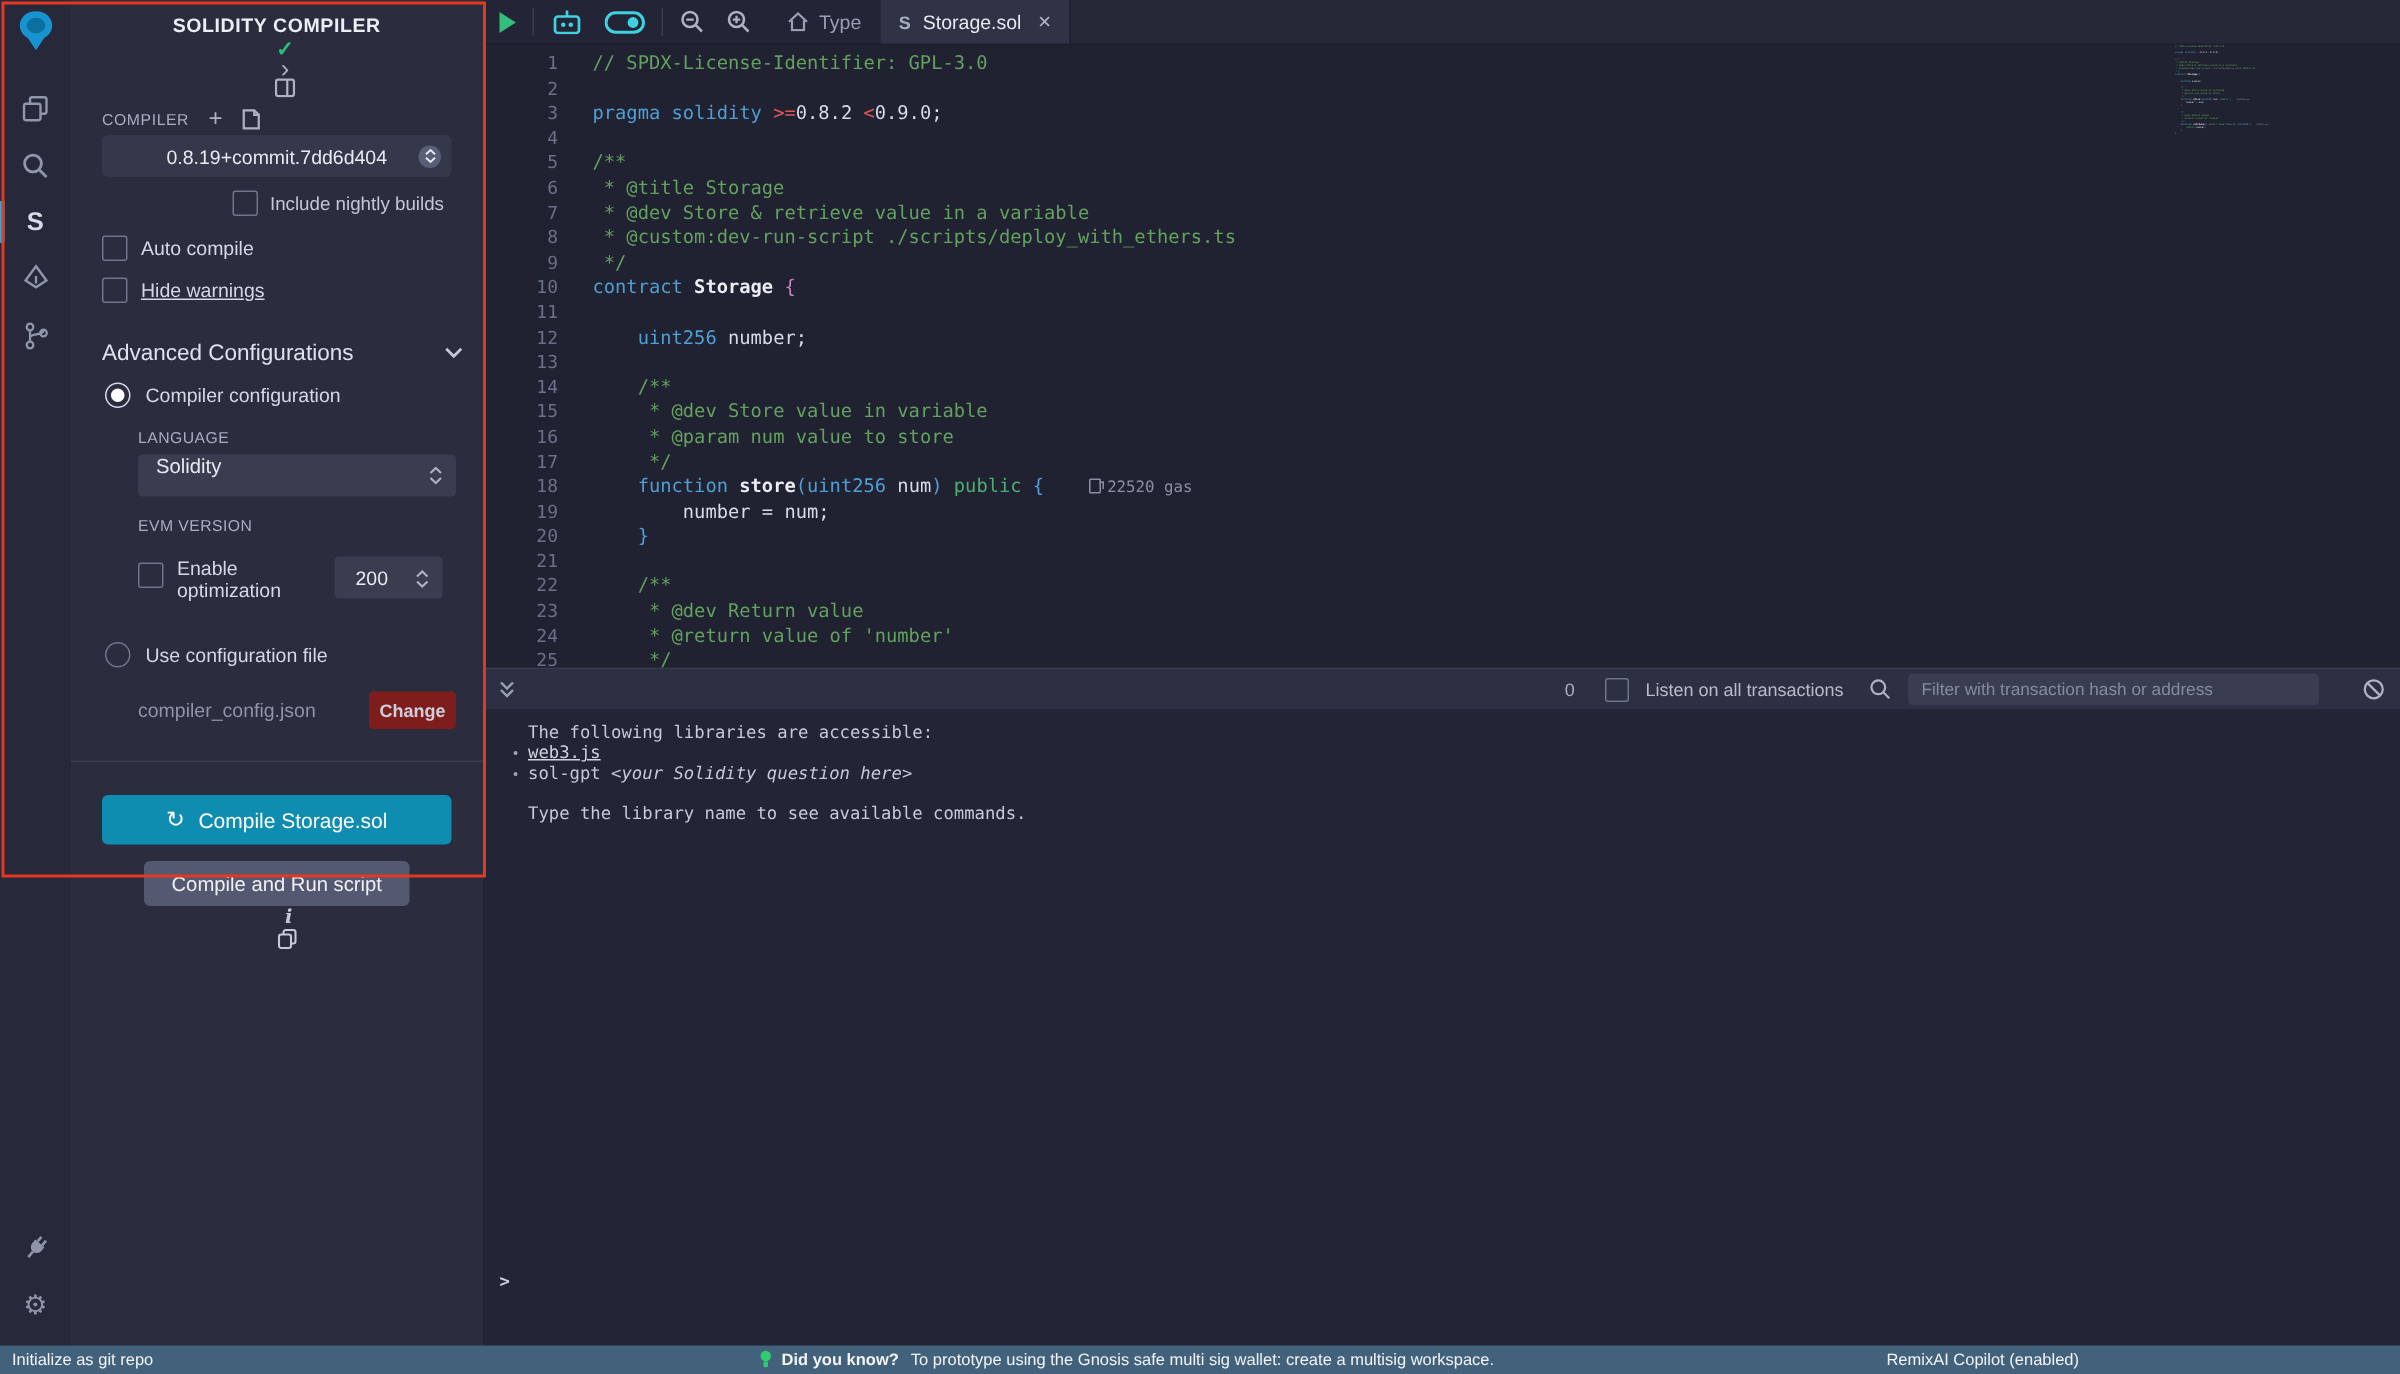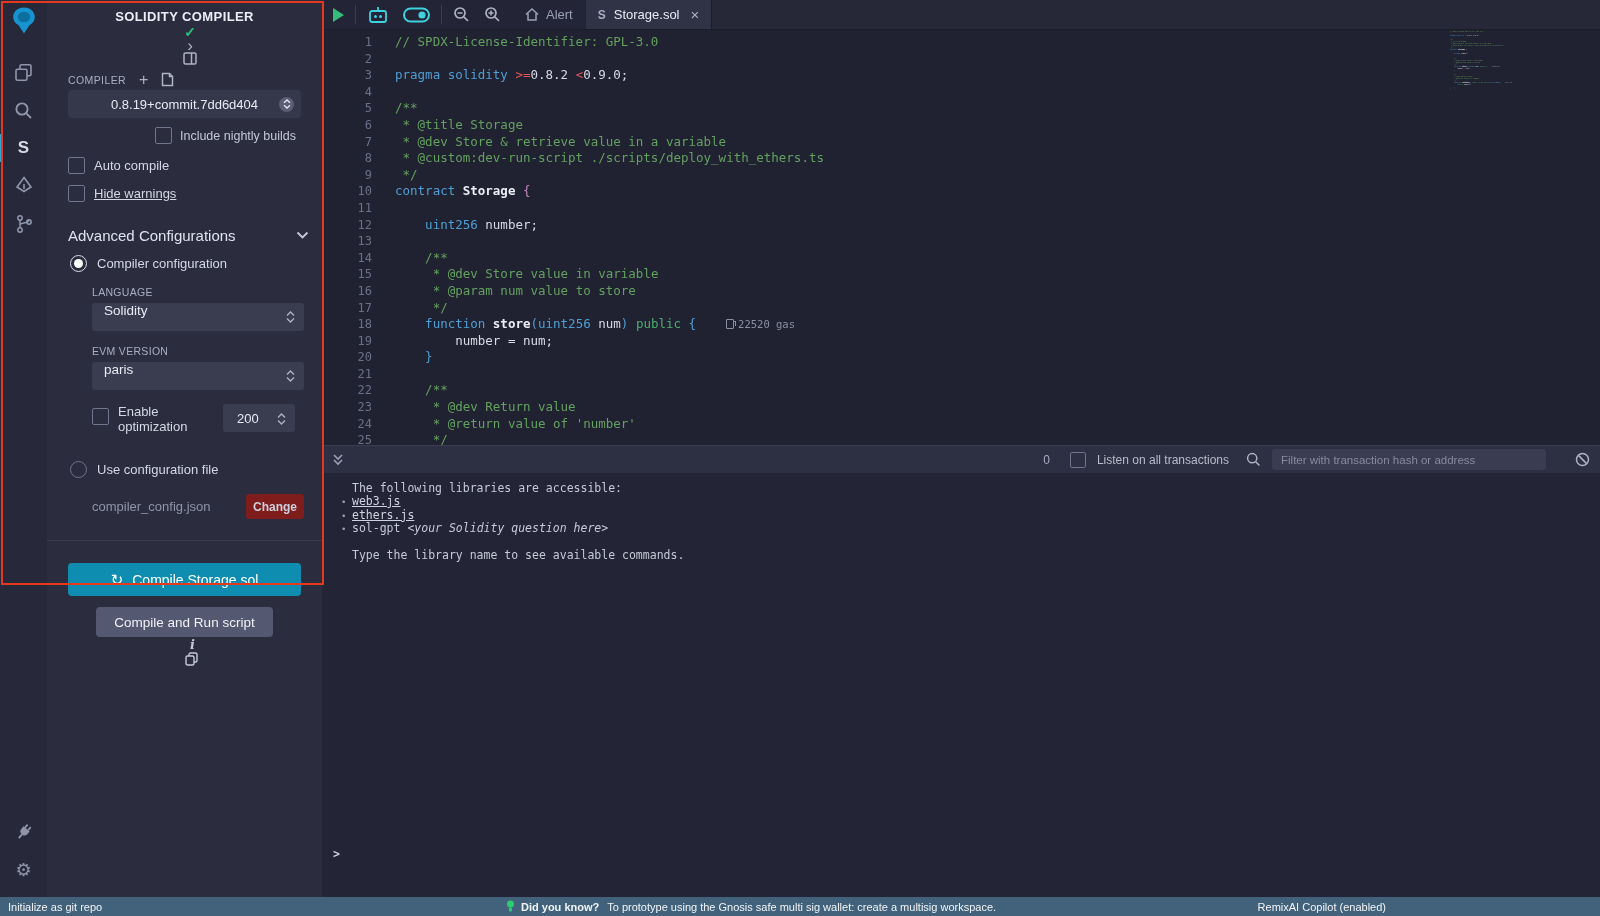--- a/index.html
+++ b/index.html
@@ -250,28 +250,20 @@
     <div class="select">
       <span>Solidity</span>
       <span class="stepper">
         <svg width="9" height="12" viewBox="0 0 9 12">
             <path d="M1 4.4L4.5 1 8 4.4M1 7.6L4.5 11 8 7.6" fill="none" stroke="#aeb2c2" stroke-width="1.4"></path>
           </svg>
       </span>
     </div>
 
     <div class="field-label">EVM VERSION</div>
-    <div class="select">
-      <span>paris</span>
-      <span class="stepper">
-        <svg width="9" height="12" viewBox="0 0 9 12">
-            <path d="M1 4.4L4.5 1 8 4.4M1 7.6L4.5 11 8 7.6" fill="none" stroke="#aeb2c2" stroke-width="1.4"></path>
-          </svg>
-      </span>
-    </div>
 
     <div class="opt-row">
       <span class="cb" style="margin-top:4px"></span>
       <span class="opt-label">
         <span>Enable</span><br>
         <span>optimization</span>
       </span>
       <span class="runs-wrap">
         <input class="runs-input" value="200" style="">
         <span class="stepper" style="top:9px">
@@ -352,21 +344,21 @@
               <line x1="7" y1="4.5" x2="7" y2="9.5" stroke="#aeb2c2" stroke-width="1.5"></line>
             </svg>
         </span>
       </div>
       <div class="home">
         <span>
           <svg width="14" height="13" viewBox="0 0 14 13">
               <path d="M1 6.5L7 1l6 5.5M3 5.5V12h8V5.5" fill="none" stroke="#9aa0b4" stroke-width="1.5"></path>
             </svg>
         </span>
-        <span>Alert</span>
+        <span>Type</span>
       </div>
       <div class="tabstrip">
         <div class="tab">
           <span class="tab-s">S</span>
           <span>Storage.sol</span>
           <span class="tab-x">×</span>
         </div>
       </div>
     </div>
 
@@ -456,21 +448,20 @@
               <line x1="3.4" y1="3.4" x2="11.6" y2="11.6" stroke="#aeb2c2" stroke-width="1.5"></line>
             </svg>
         </span>
       </div>
     </div>
 
     <div class="terminal">
       <div id="term-lines">
           <div class="tl"><span class="t">The following libraries are accessible:</span></div>
           <div class="tl"><span class="blt">•</span><span class="link">web3.js</span></div>
-          <div class="tl"><span class="blt">•</span><span class="link">ethers.js</span></div>
           <div class="tl"><span class="blt">•</span><span class="t">sol-gpt </span><span class="it">&lt;your Solidity question here&gt;</span></div>
           <div class="tl"></div>
           <div class="tl"><span class="t">Type the library name to see available commands.</span></div>
         </div>
       <div class="prompt">&gt;</div>
     </div>
   </main>
 
   <footer class="statusbar">
     <span class="sb-git">Initialize as git repo</span>

